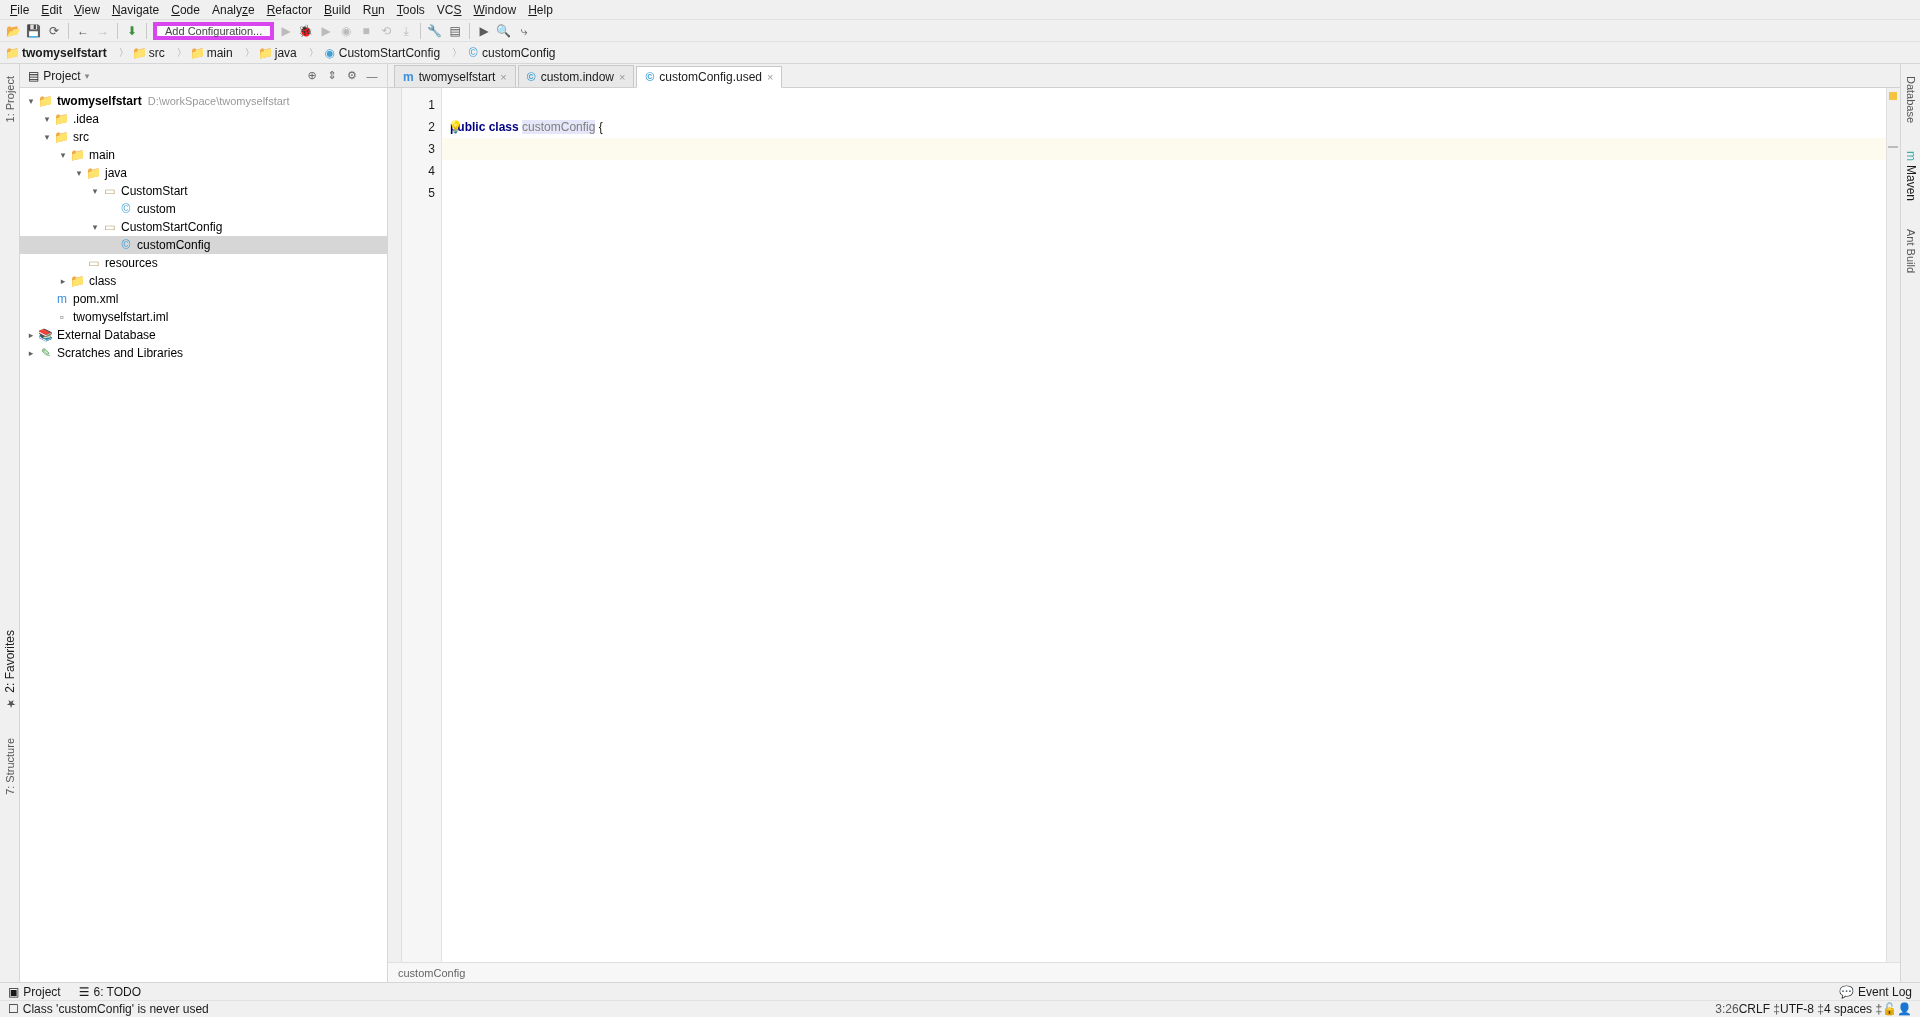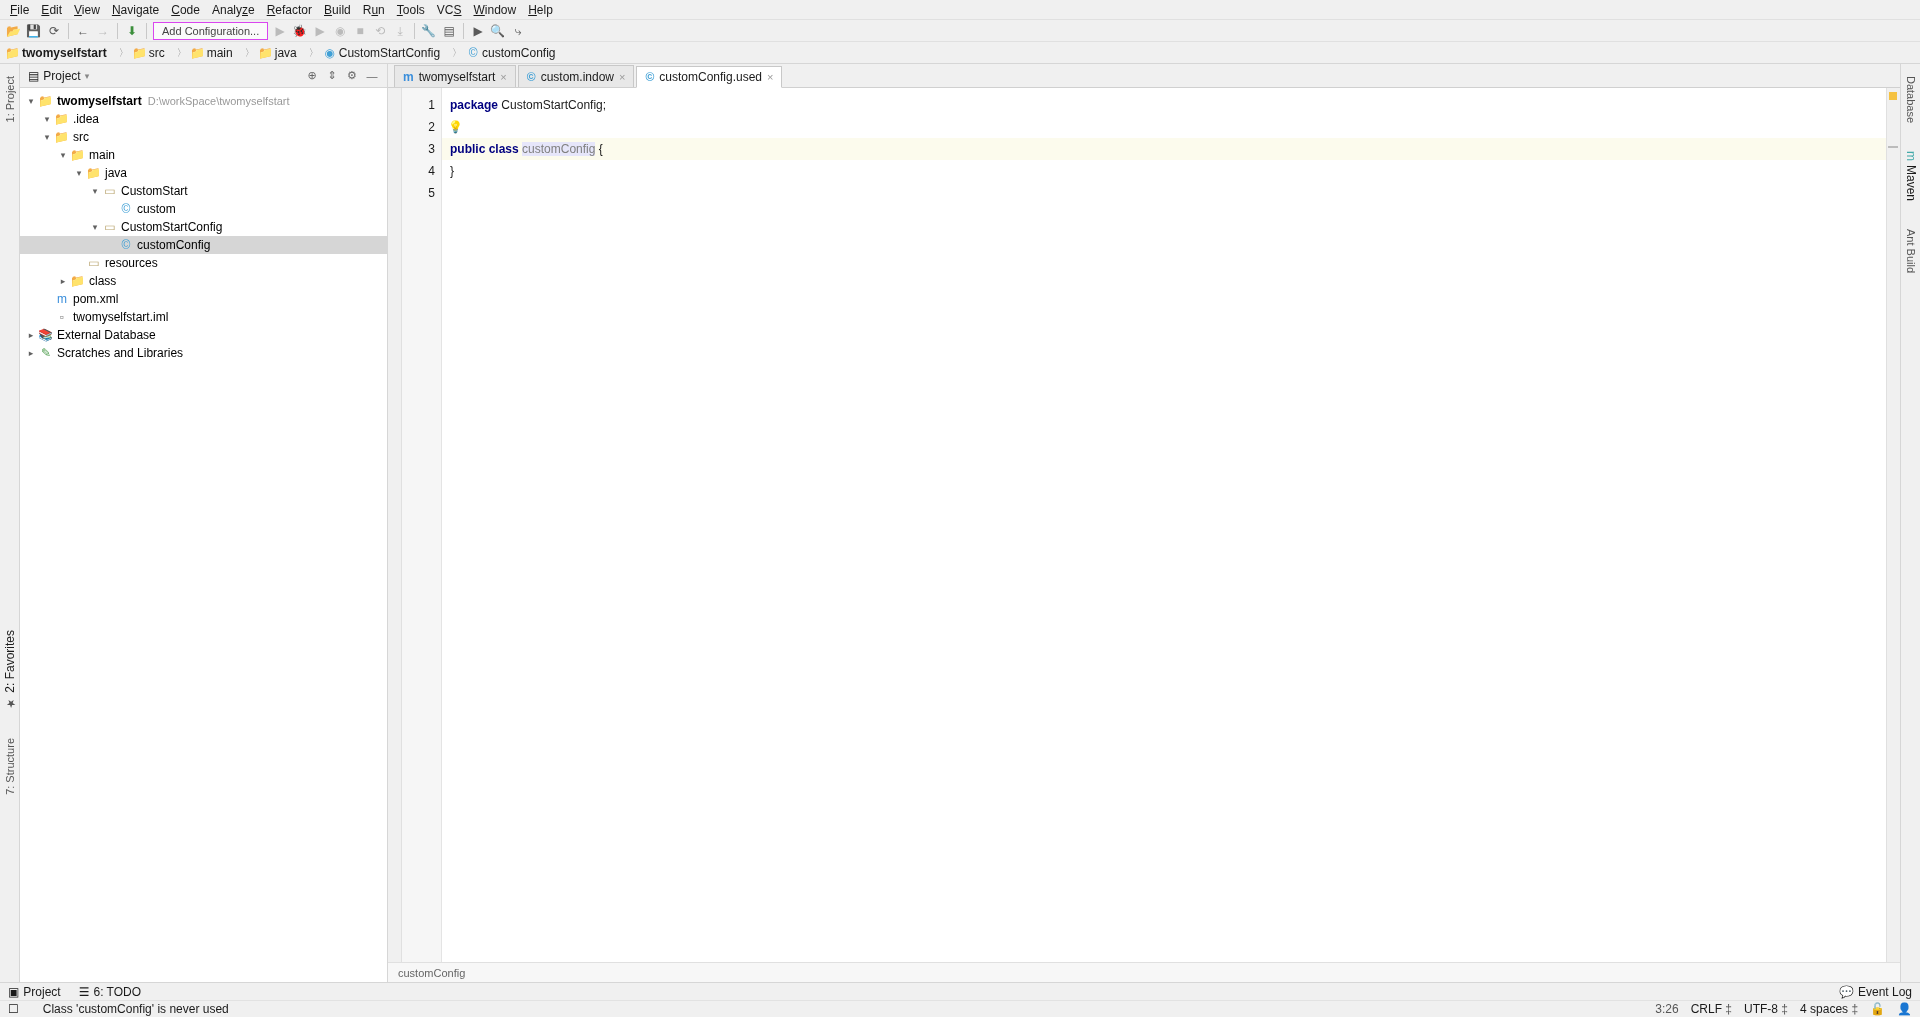--- a/index.html
+++ b/index.html
@@ -5,21 +5,21 @@
 *{margin:0;padding:0;box-sizing:border-box;font-family:"Segoe UI",Tahoma,Arial,sans-serif;font-size:12px;color:#1a1a1a;user-select:none}
 html,body{width:1920px;height:1017px;overflow:hidden;background:#f0f0f0}
 
 .menubar{height:20px;background:#f0f0f0;display:flex;align-items:center;padding:0 4px;border-bottom:1px solid #e0e0e0}
 .menubar span{padding:0 6px;cursor:default}
 .menubar span u{text-decoration:underline}
 
 .toolbar{height:22px;background:#f0f0f0;display:flex;align-items:center;padding:0 6px;gap:4px;border-bottom:1px solid #e0e0e0}
 .tb-ico{width:16px;height:16px;display:flex;align-items:center;justify-content:center;color:#5a5a5a;font-size:12px}
 .tb-sep{width:1px;height:16px;background:#c8c8c8;margin:0 2px}
-.tb-btn{height:18px;border:1px solid #d946ef;background:#fafafa;padding:0 8px;display:flex;align-items:center;font-size:11px;color:#444}
+.tb-btn{height:18px;border:4px solid #d946ef;background:#fafafa;padding:0 8px;display:flex;align-items:center;font-size:11px;color:#444}
 
 .navbar{height:22px;background:#f0f0f0;display:flex;align-items:center;padding:0 6px;border-bottom:1px solid #d6d6d6}
 .nav-ico{width:14px;height:14px;margin-right:2px;display:inline-flex;align-items:center;justify-content:center}
 .nav-seg{display:flex;align-items:center;margin-right:8px;color:#333}
 .nav-sep{color:#888;margin:0 4px;font-size:10px}
 
 .main{display:flex;height:calc(100% - 64px - 18px - 17px)}
 
 .leftstrip{width:20px;background:#f0f0f0;border-right:1px solid #d6d6d6;display:flex;flex-direction:column;align-items:center;padding-top:8px;gap:20px}
 .vtab{writing-mode:vertical-rl;transform:rotate(180deg);font-size:11px;color:#555;padding:4px 0;cursor:default;display:flex;align-items:center;gap:4px}
@@ -61,21 +61,21 @@
 .breadcrumb-editor{height:20px;border-top:1px solid #e0e0e0;background:#f7f7f7;padding-left:10px;display:flex;align-items:center;font-size:11px;color:#666}
 
 .rightstrip{width:20px;background:#f0f0f0;border-left:1px solid #d6d6d6;display:flex;flex-direction:column;align-items:center;padding-top:8px;gap:20px}
 .rightstrip .vtab{writing-mode:vertical-rl;transform:none}
 
 .bottombar{height:18px;background:#f0f0f0;border-top:1px solid #d6d6d6;display:flex;align-items:center;padding:0 8px;gap:18px;font-size:11px;color:#444}
 .bottombar .spacer{flex:1}
 .bottombar .item{display:flex;align-items:center;gap:4px}
 .statusbar{height:17px;background:#f0f0f0;border-top:1px solid #e2e2e2;display:flex;align-items:center;padding:0 8px;font-size:11px;color:#444}
 .statusbar .spacer{flex:1}
-.statusbar .seg{margin-left:12px;color:#555}
+.statusbar .seg{color:#555}
 .lockico{color:#888}
 </style>
 </head>
 <body>
 
 <div class="menubar">
   <span><u>F</u>ile</span>
   <span><u>E</u>dit</span>
   <span><u>V</u>iew</span>
   <span><u>N</u>avigate</span>
@@ -274,21 +274,20 @@
       <div class="gutter" id="gutter">
           <div>1</div>
           <div>2</div>
           <div>3</div>
           <div>4</div>
           <div>5</div>
         </div>
       <div class="code">
         <div class="line3bg"></div>
         <span class="bulb">💡</span>
-        <div class="line"><span class="kw">package</span><span> CustomStartConfig;</span></div>
         <div class="line">&nbsp;</div>
         <div class="line"><span class="kw">public class </span><span class="cls">customConfig</span><span> {</span></div>
         <div class="line">}</div>
         <div class="line">&nbsp;</div>
       </div>
       <div class="marker-strip">
         <div class="marker-yellow"></div>
         <div class="marker-line"></div>
       </div>
     </div>
@@ -307,21 +306,21 @@
 
 <div class="bottombar">
   <div class="item">▣ <span>Project</span></div>
   <div class="item">☰ <span>6: TODO</span></div>
   <div class="spacer"></div>
   <div class="item">💬 <span>Event Log</span></div>
 </div>
 
 <div class="statusbar">
   <span>☐</span>
-  <span style="margin-left:24px">Class 'customConfig' is never used</span>
+  <span style="margin-left:4px">Class 'customConfig' is never used</span>
   <div class="spacer"></div>
   <span class="seg">3:26</span>
   <span class="seg"><span>CRLF</span> ‡</span>
   <span class="seg"><span>UTF-8</span> ‡</span>
   <span class="seg"><span>4 spaces</span> ‡</span>
   <span class="seg lockico">🔓</span>
   <span class="seg lockico">👤</span>
 </div>
 
 </body></html>

